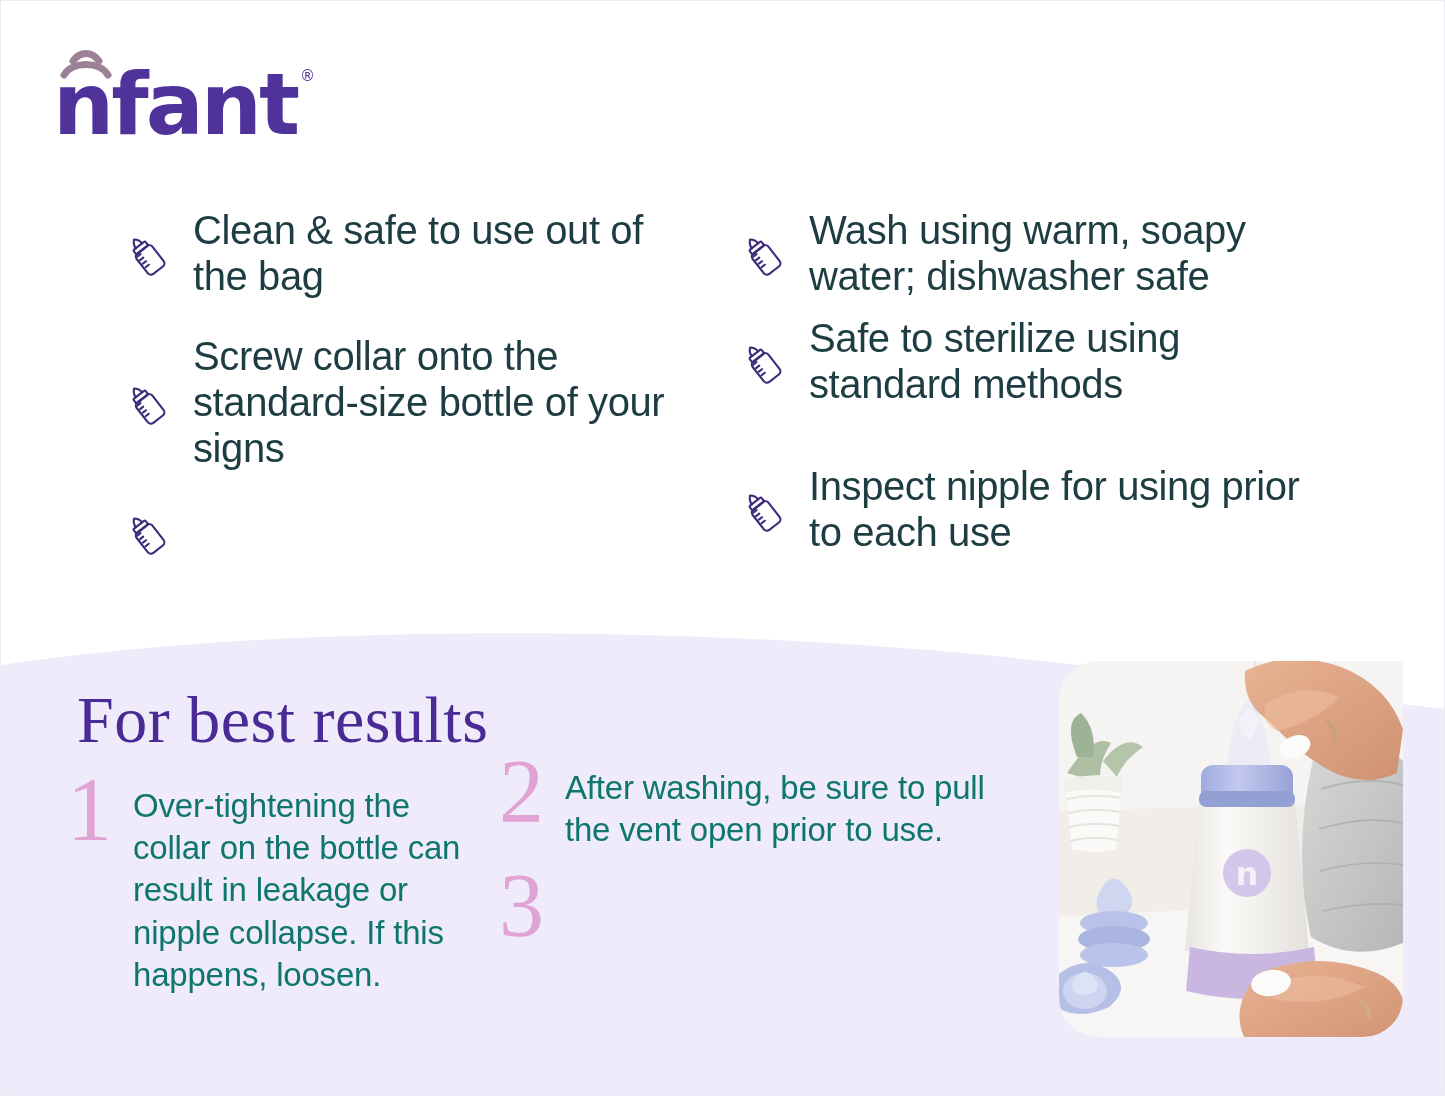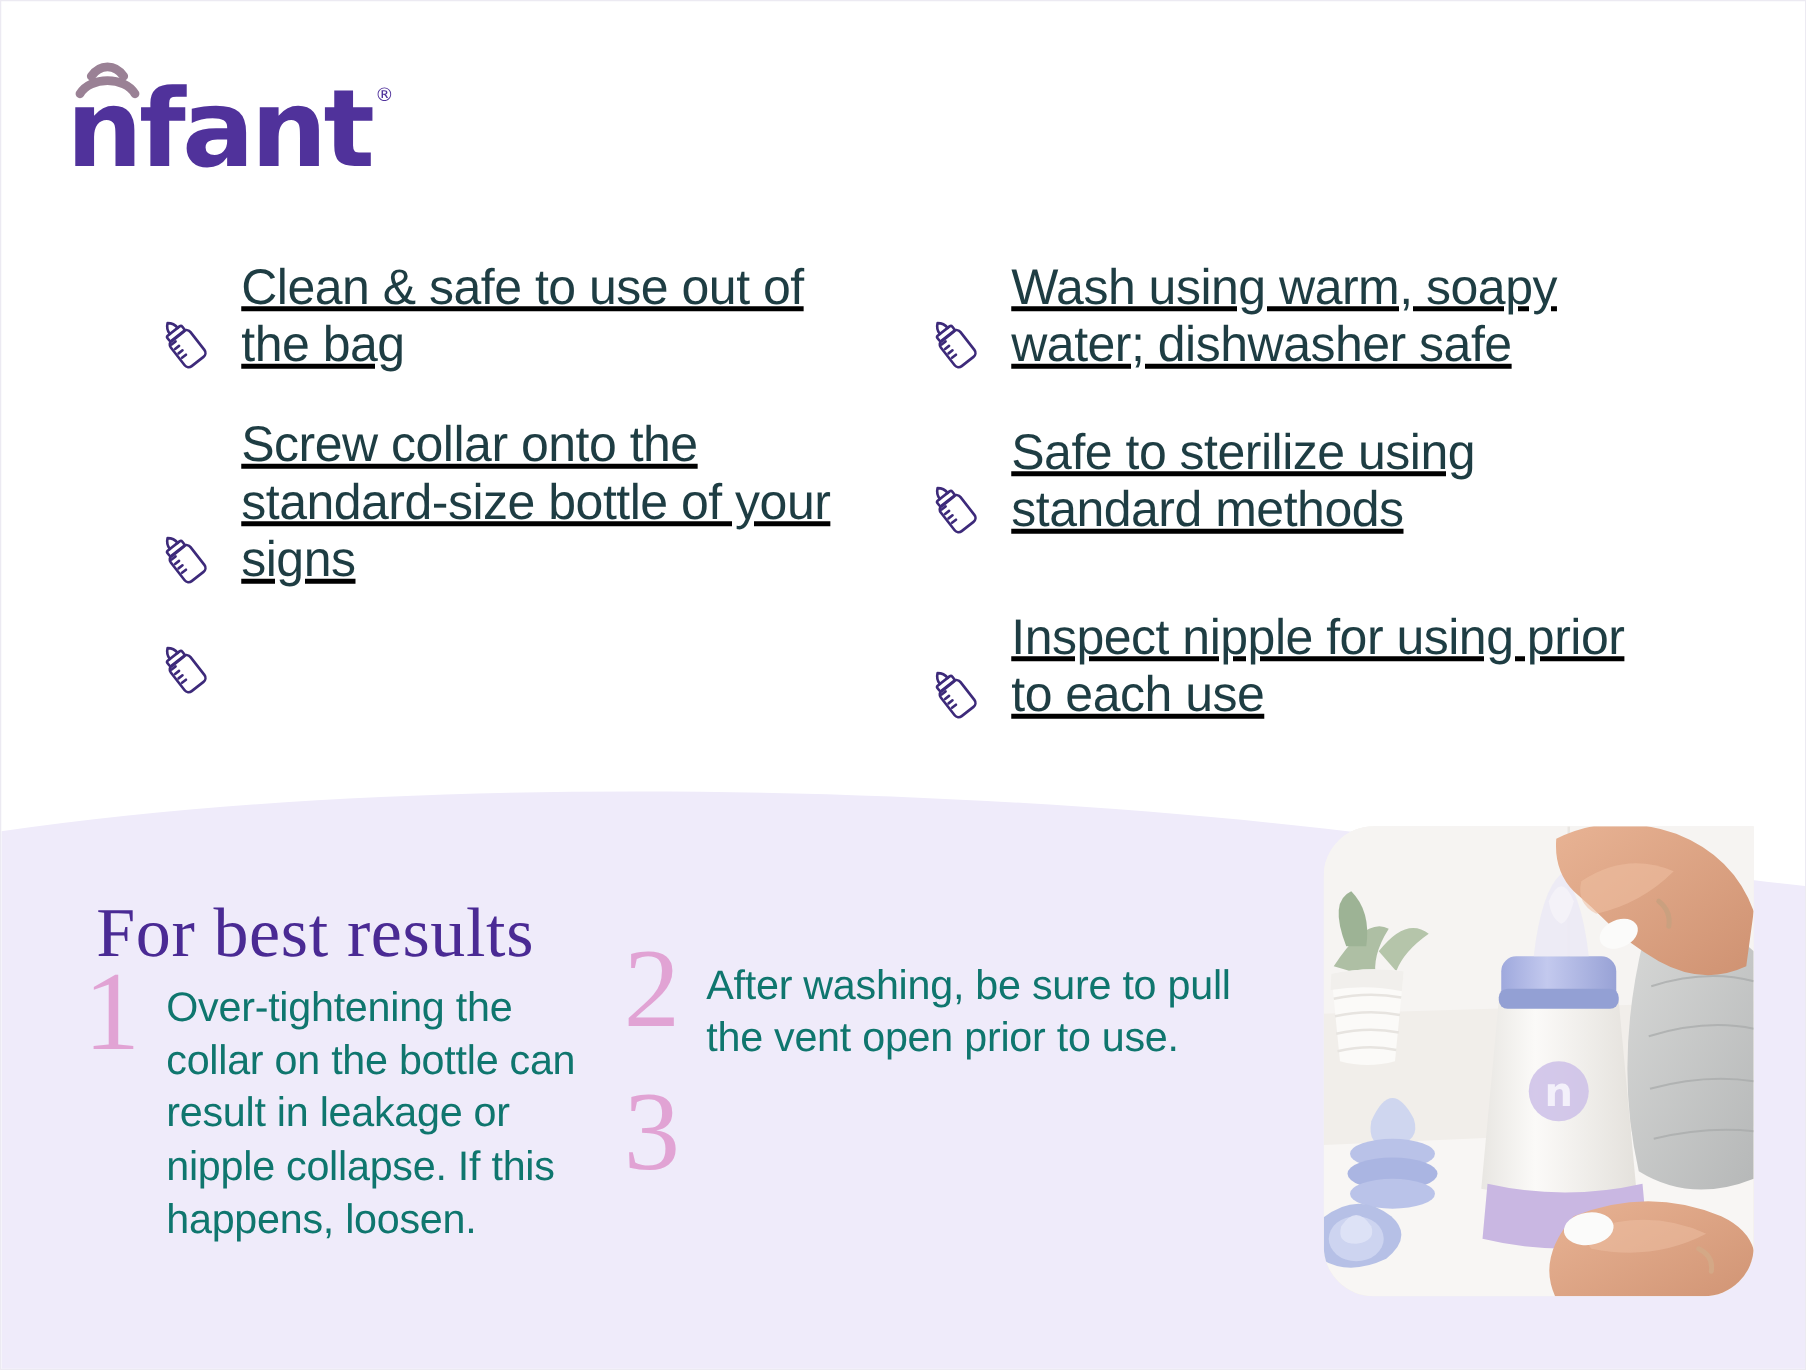--- a/index.html
+++ b/index.html
@@ -72,40 +72,39 @@
     padding-left: 122px;
     padding-right: 14px;
   }
   .feature-col.right {
     width: 700px;
     padding-left: 38px;
     padding-right: 10px;
   }
   .feature-item {
     display: flex;
-    align-items: flex-end;
+    align-items: center;
     margin-bottom: 34px;
-    text-decoration: underline;
   }
   .feature-icon {
     flex: 0 0 auto;
     width: 48px;
     height: 48px;
     margin-top: 6px;
     margin-right: 22px;
   }
   .feature-text {
     font-family: "Liberation Sans", sans-serif;
     font-size: 40px;
     line-height: 1.15;
     color: #1e3d43;
     letter-spacing: -0.4px;
     max-width: 520px;
   }
-  .feature-col.right .feature-item:nth-child(1) { margin-bottom: 40px; }
+  .feature-col.right .feature-item:nth-child(1) { margin-bottom: 16px; }
   .feature-col.right .feature-item:nth-child(2) { margin-bottom: 56px; }
 
   
   .results-panel {
     position: absolute;
     left: 0;
     top: 600px;
     width: 1445px;
     height: 496px;
   }
@@ -118,25 +117,24 @@
     left: 0;
     top: 0;
     width: 1445px;
     height: 496px;
   }
   .results-heading {
     position: absolute;
     left: 76px;
     top: 86px;
     font-family: "Liberation Serif", "DejaVu Serif", serif;
-    font-size: 56px;
+    font-size: 66px;
     color: #4a2a94;
     letter-spacing: 0.5px;
     line-height: 1;
-    margin-top: 32px;
   }
 
   .tips-left {
     position: absolute;
     left: 66px;
     top: 178px;
     width: 420px;
     display: flex;
     align-items: flex-start;
   }

